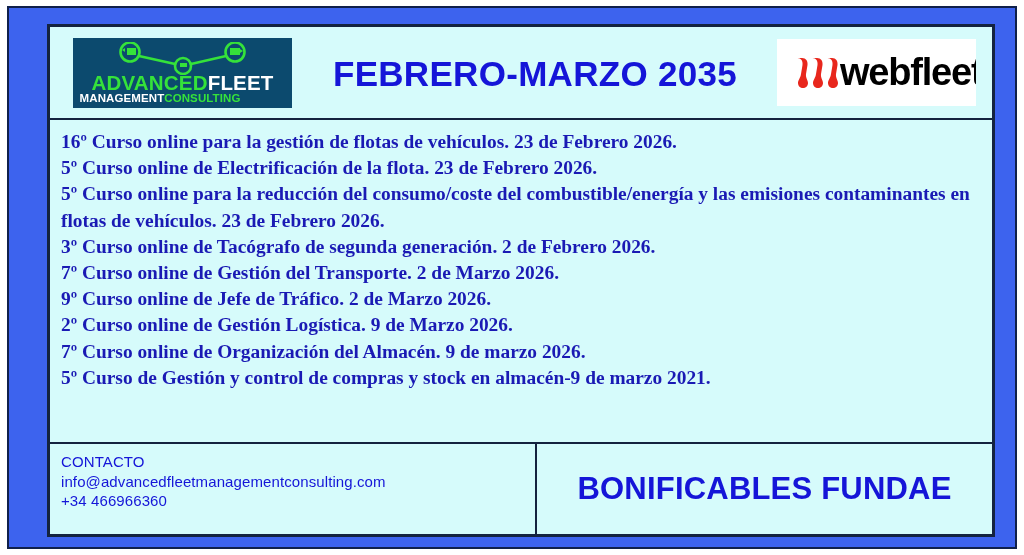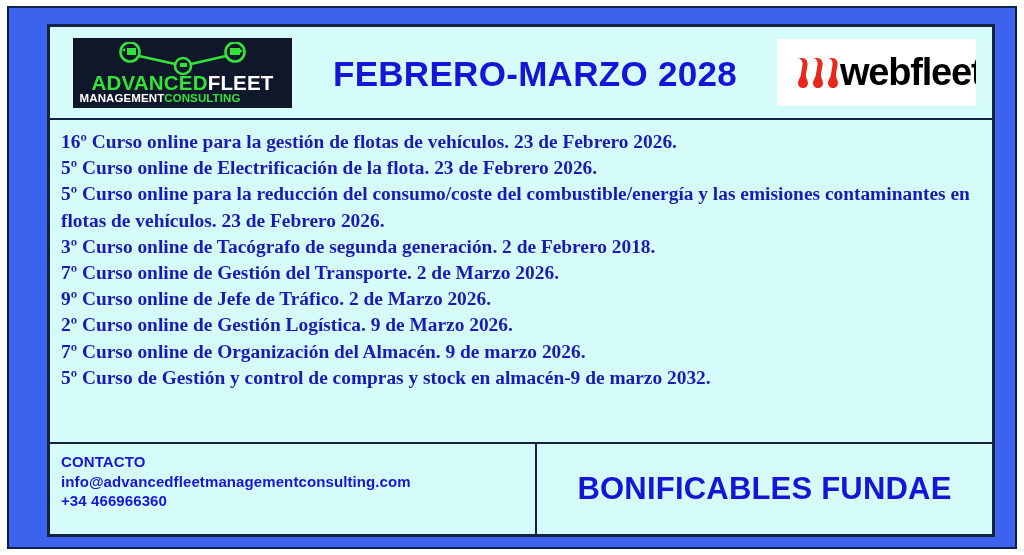--- a/index.html
+++ b/index.html
@@ -49,21 +49,21 @@
     width: 942px;
     height: 93px;
     border-bottom: 2px solid #14233f;
     box-sizing: border-box;
   }
   .afmc-logo {
     position: absolute;
     left: 23px; top: 11px;
     width: 219px;
     height: 70px;
-    background: #0f172a;
+    background: #0c4a6e;
     overflow: hidden;
   }
   .afmc-icons {
     position: absolute;
     left: 30px; top: 4px;
     width: 160px;
     height: 33px;
   }
   .afmc-word {
     position: absolute;
@@ -164,21 +164,21 @@
     left: 0; top: 0;
     width: 487px;
     height: 90px;
     border-right: 2px solid #14233f;
     box-sizing: border-box;
     padding: 8px 0 0 11px;
   }
   .contact-line {
     color: #1515D8;
     font-family: "Liberation Sans", sans-serif;
-    font-weight: bold;
+    font-weight: normal;
     font-size: 15px;
     line-height: 19.5px;
     letter-spacing: 0.1px;
     white-space: nowrap;
   }
   .fundae-cell {
     position: absolute;
     left: 487px; top: 0;
     width: 455px;
     height: 90px;
@@ -216,42 +216,42 @@
             <rect x="24" y="6" width="9" height="7" fill="#35E23A"></rect>
             <path d="M19 8 l3 -2 v4 z" fill="#35E23A"></path>
             <rect x="77" y="21" width="7" height="4" fill="#35E23A"></rect>
             <rect x="127" y="6" width="10" height="7" fill="#35E23A"></rect>
             <path d="M140 9 l-3 -2 v4 z" fill="#35E23A"></path>
           </svg>
           <div class="afmc-word"><span class="w-adv">ADVANCED</span><span class="w-fleet">FLEET</span></div>
           <div class="afmc-sub"><span class="s-mgmt">MANAGEMENT</span><span class="s-cons">CONSULTING</span></div>
         </div>
 
-        <div class="poster-title">FEBRERO-MARZO 2028</div>
+        <div class="poster-title">FEBRERO-MARZO 2035</div>
 
         <div class="webfleet-logo">
           <svg class="wf-mark" viewBox="0 0 44 33">
             <path d="M5 2 C9 2 11 5 10.5 9 L9 18 C8.5 22 11 24 11 27 C11 30 8.7 32 6 32 C3.3 32 1 30 1 27 C1 24 3.5 22 4 18 L5.5 9 C6 5 4 2 0.6 2 Z" fill="#E8271D"></path>
             <path d="M20 2 C24 2 26 5 25.5 9 L24 18 C23.5 22 26 24 26 27 C26 30 23.7 32 21 32 C18.3 32 16 30 16 27 C16 24 18.5 22 19 18 L20.5 9 C21 5 19 2 15.6 2 Z" fill="#E8271D"></path>
             <path d="M35 2 C39 2 41 5 40.5 9 L39 18 C38.5 22 41 24 41 27 C41 30 38.7 32 36 32 C33.3 32 31 30 31 27 C31 24 33.5 22 34 18 L35.5 9 C36 5 34 2 30.6 2 Z" fill="#E8271D"></path>
           </svg>
           <div class="wf-word">webfleet</div>
         </div>
       </div>
 
       <div class="course-list">
         <div class="course-line">16º Curso online para la gestión de flotas de vehículos. 23 de Febrero 2026.</div>
         <div class="course-line">5º Curso online de Electrificación de la flota. 23 de Febrero 2026.</div>
         <div class="course-line">5º Curso online para la reducción del consumo/coste del combustible/energía y las emisiones contaminantes en flotas de vehículos. 23 de Febrero 2026.</div>
-        <div class="course-line">3º Curso online de Tacógrafo de segunda generación. 2 de Febrero 2018.</div>
+        <div class="course-line">3º Curso online de Tacógrafo de segunda generación. 2 de Febrero 2026.</div>
         <div class="course-line">7º Curso online de Gestión del Transporte. 2 de Marzo 2026.</div>
         <div class="course-line">9º Curso online de Jefe de Tráfico. 2 de Marzo 2026.</div>
         <div class="course-line">2º Curso online de Gestión Logística. 9 de Marzo 2026.</div>
         <div class="course-line">7º Curso online de Organización del Almacén. 9 de marzo 2026.</div>
-        <div class="course-line">5º Curso de Gestión y control de compras y stock en almacén-9 de marzo 2032.</div>
+        <div class="course-line">5º Curso de Gestión y control de compras y stock en almacén-9 de marzo 2021.</div>
       </div>
 
       <div class="bottom-row">
         <div class="contact-cell">
           <div class="contact-line">CONTACTO</div>
           <div class="contact-line">info@advancedfleetmanagementconsulting.com</div>
           <div class="contact-line">+34 466966360</div>
         </div>
         <div class="fundae-cell">
           <div class="fundae-text">BONIFICABLES FUNDAE</div>

